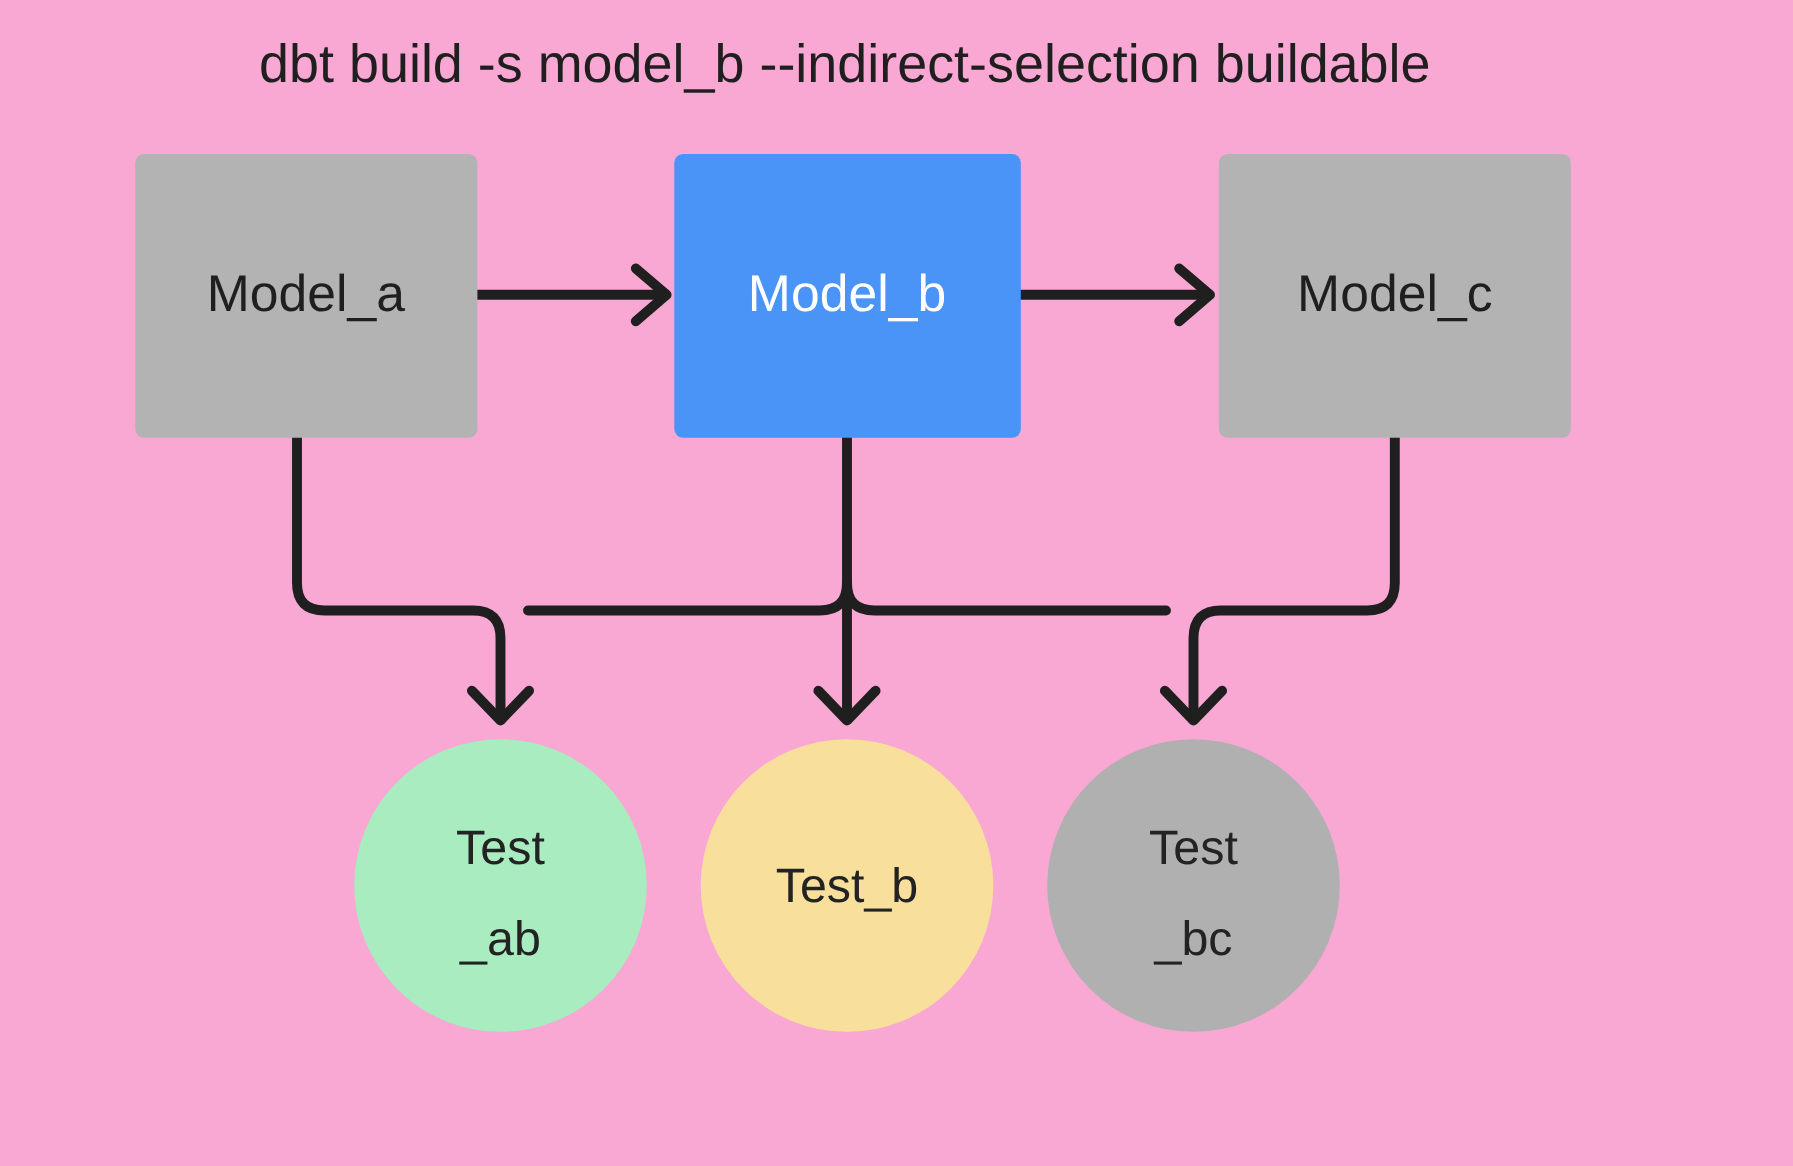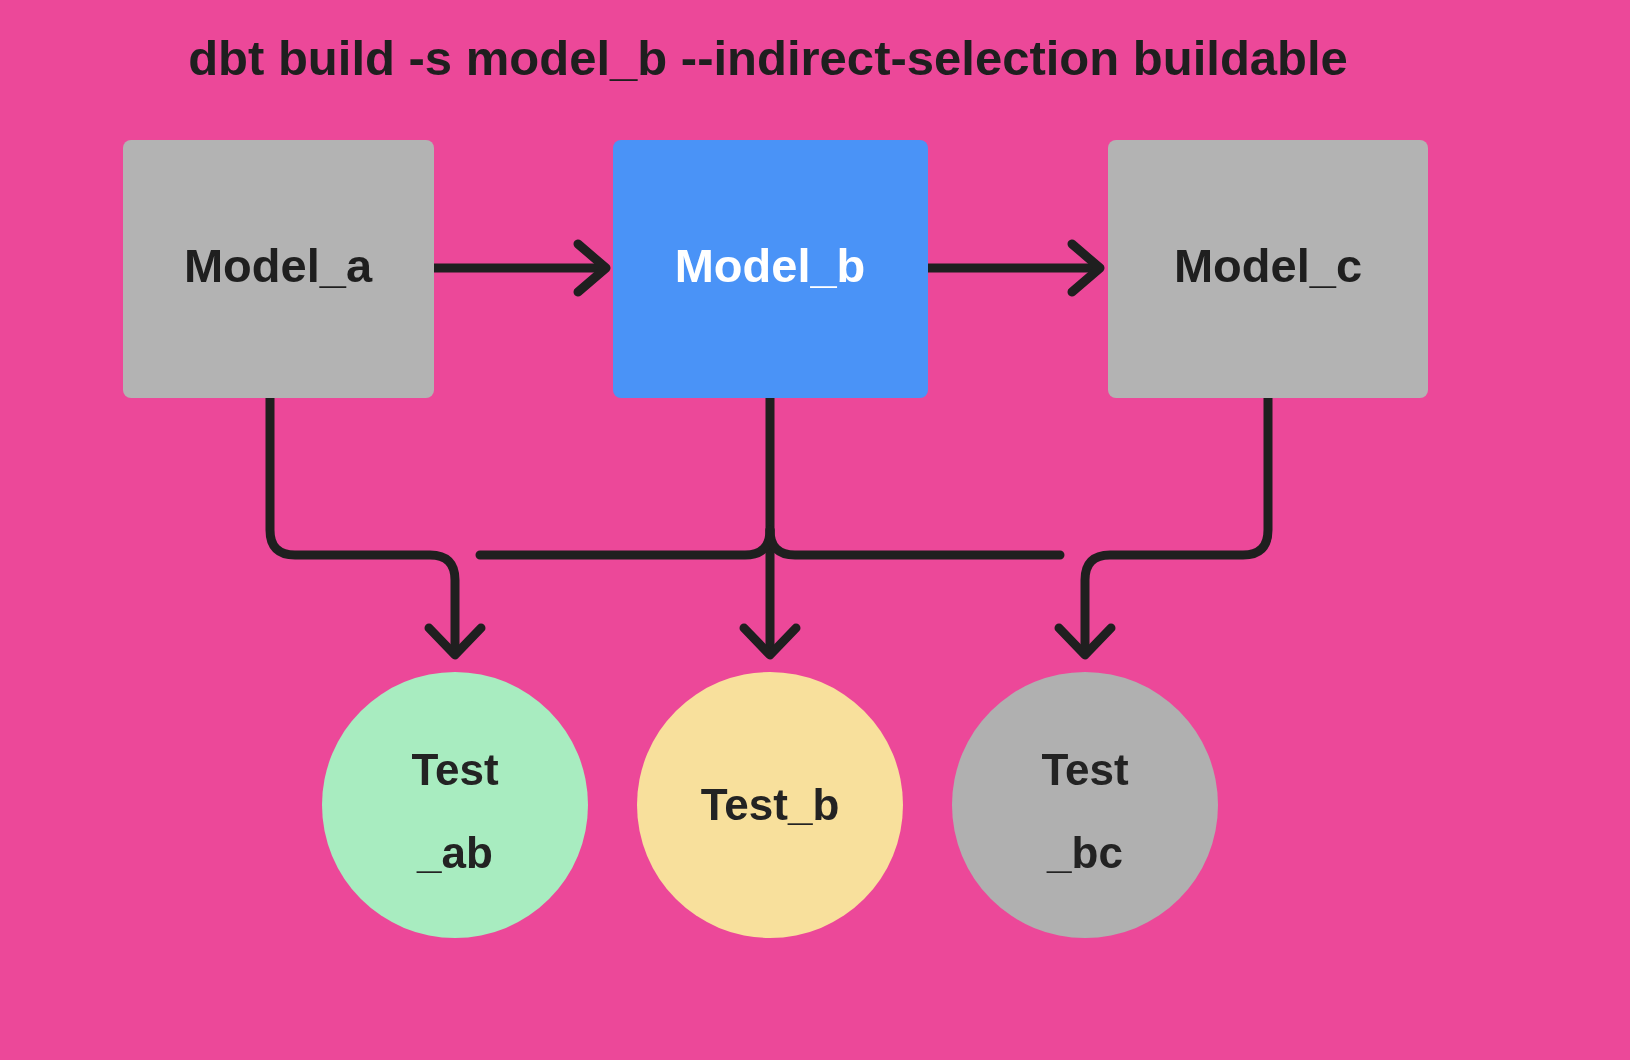--- a/index.html
+++ b/index.html
@@ -7,23 +7,22 @@
     padding: 0;
     background: #ffffff;
   }
   body {
     font-family: "Liberation Sans", sans-serif;
   }
   #canvas {
     position: relative;
     width: 1630px;
     height: 1060px;
-    background: #ec4899;
+    background: #f9a8d4;
     overflow: hidden;
-    font-weight: bold;
   }
   #diagram-svg {
     position: absolute;
     left: 0;
     top: 0;
     width: 1630px;
     height: 1060px;
   }
   .title-text {
     font-family: "Liberation Sans", sans-serif;

